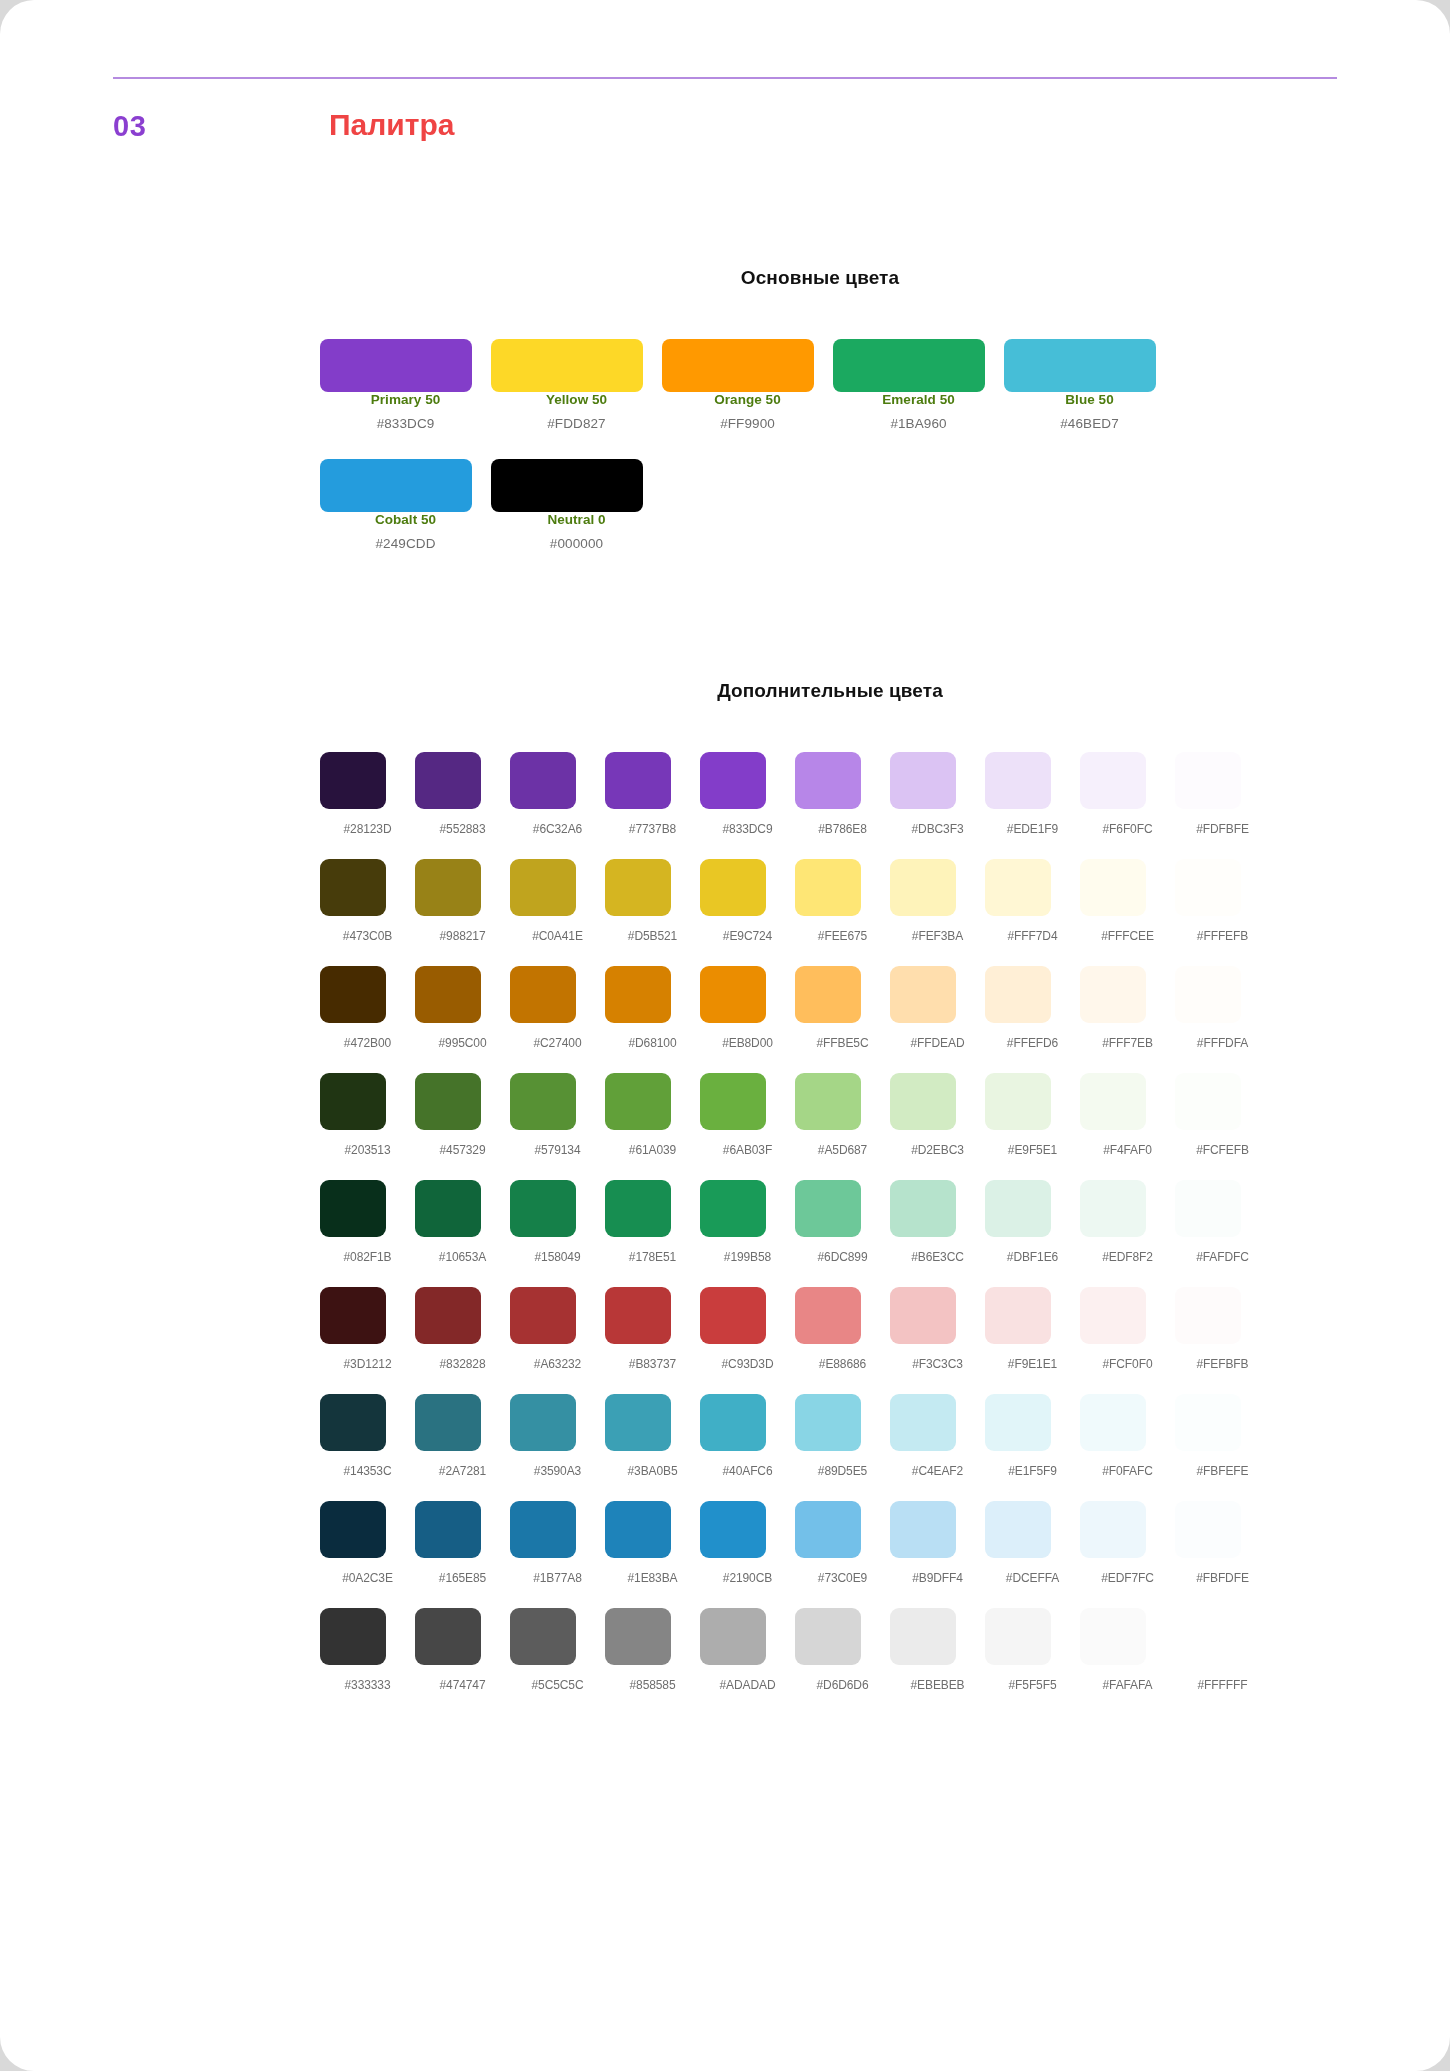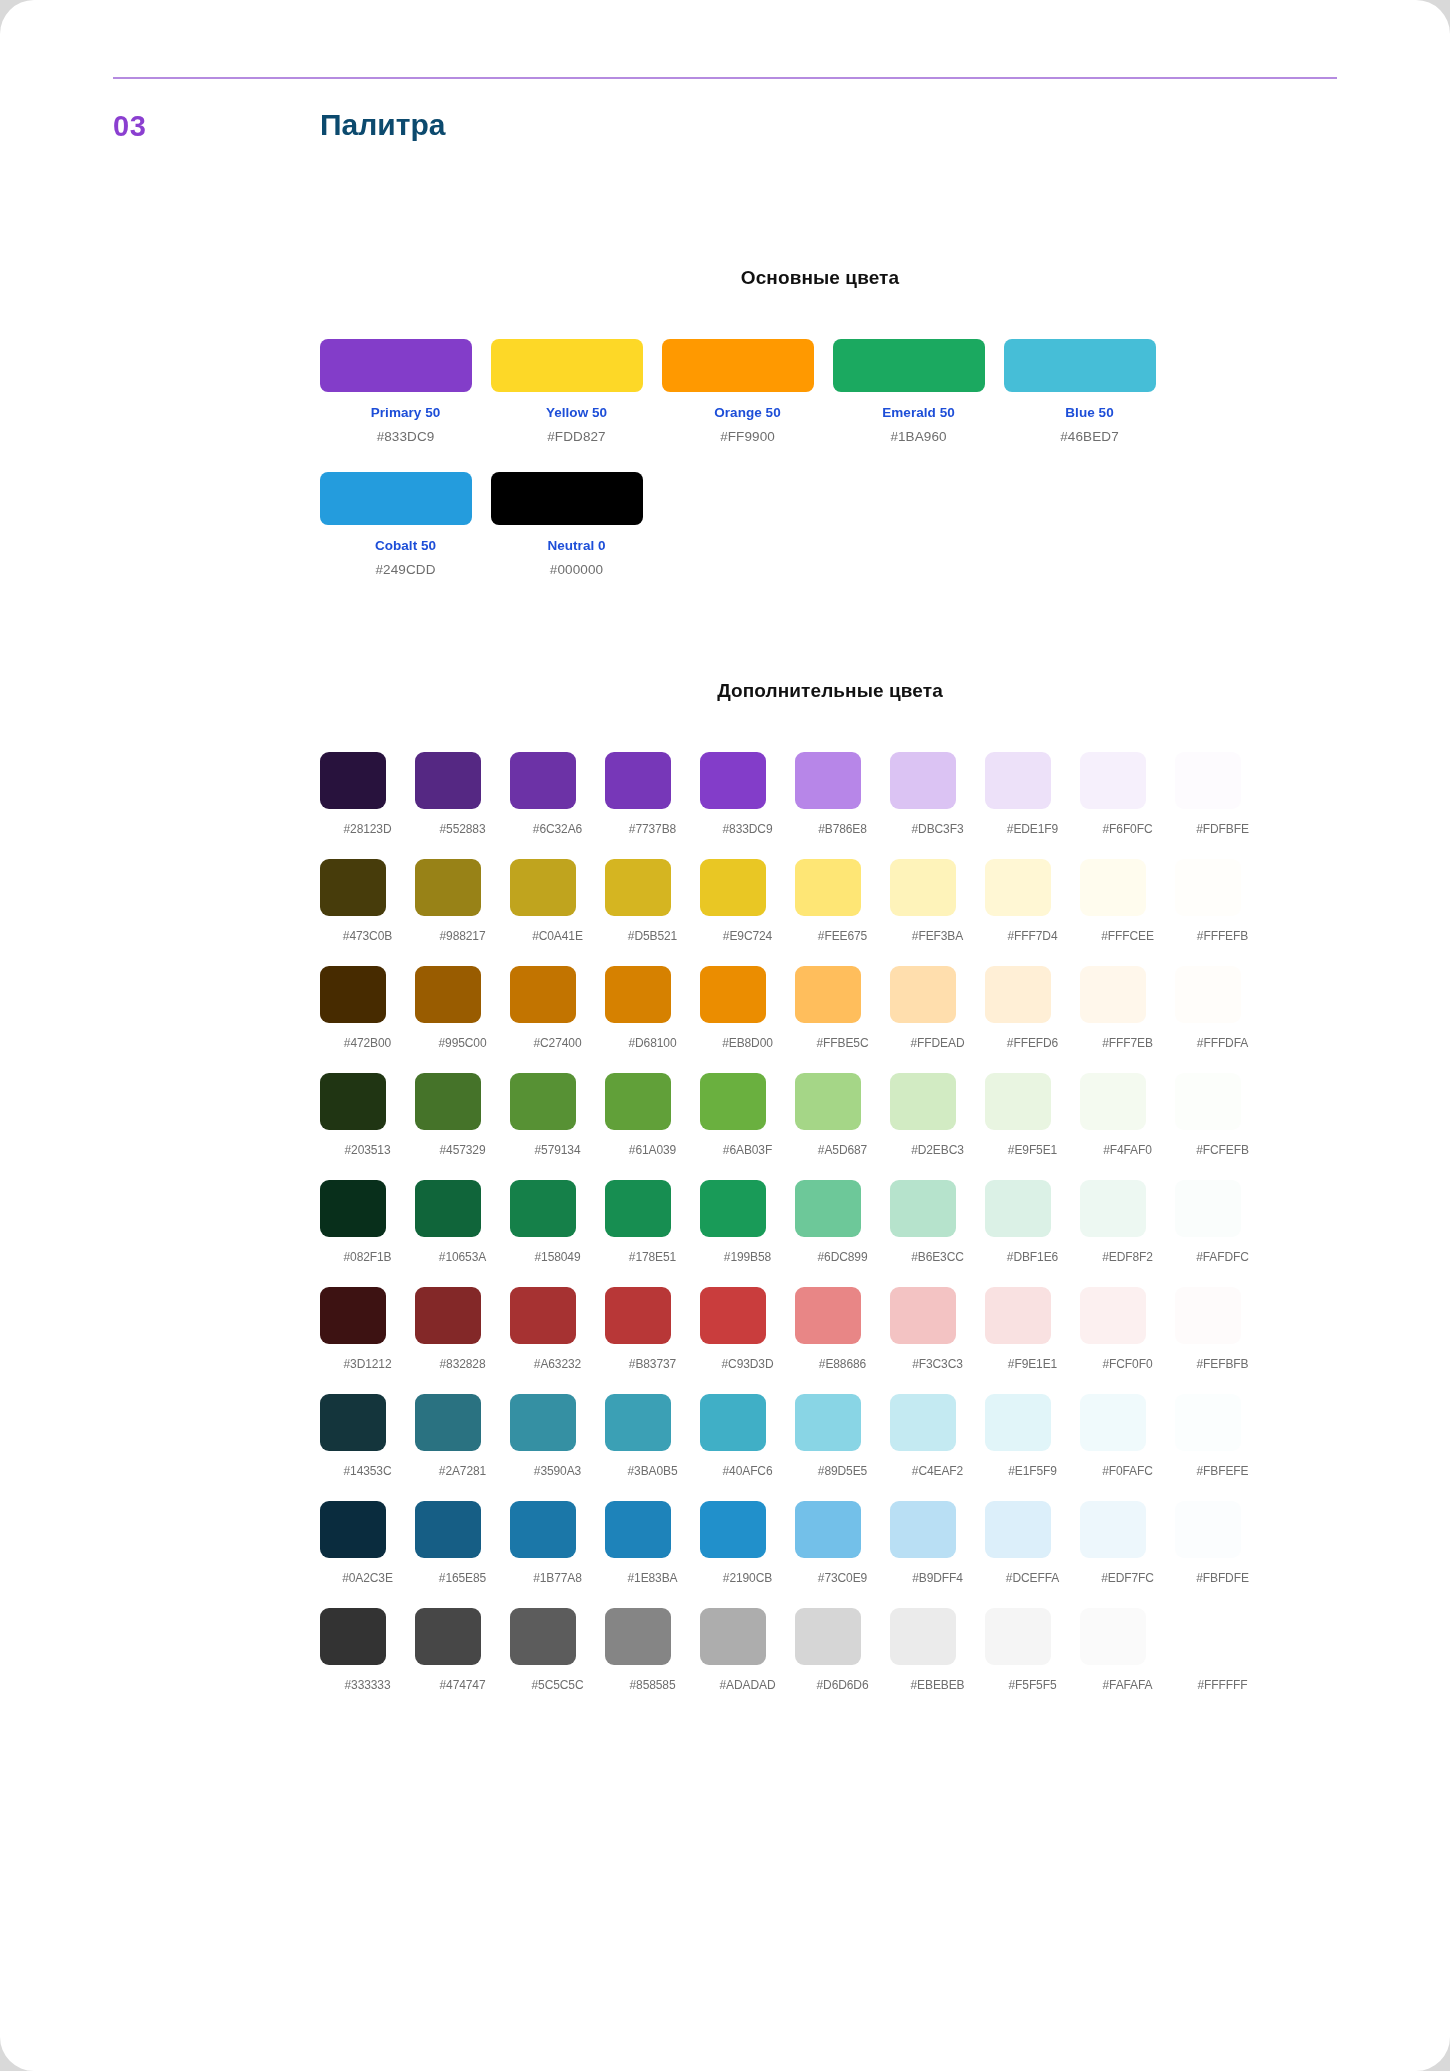--- a/index.html
+++ b/index.html
@@ -43,25 +43,25 @@
     position: absolute;
     left: 0;
     top: 0;
     font-size: 29px;
     font-weight: bold;
     color: #8b3fd0;
     letter-spacing: 0.6px;
   }
   .section-title {
     position: absolute;
-    left: 207px;
+    left: 216px;
     top: -2px;
     font-size: 30px;
     font-weight: bold;
-    color: #0c4a6e;
+    color: #ef4444;
   }
 
   
   .block-title {
     font-size: 19px;
     font-weight: bold;
     color: #111111;
     letter-spacing: 0.1px;
   }
 
@@ -88,24 +88,23 @@
   .primary-cell {
     width: 171px;
     margin-bottom: 28px;
   }
   .primary-chip {
     width: 152px;
     height: 53px;
     border-radius: 8px;
   }
   .primary-name {
-    margin-top: 13px;
     font-size: 13.5px;
     font-weight: bold;
-    color: #1d4ed8;
+    color: #4d7c0f;
     letter-spacing: 0.05px;
   }
   .primary-hex {
     margin-top: 9px;
     font-size: 13.5px;
     color: #6e6e6e;
     letter-spacing: 0.1px;
   }
 
   

